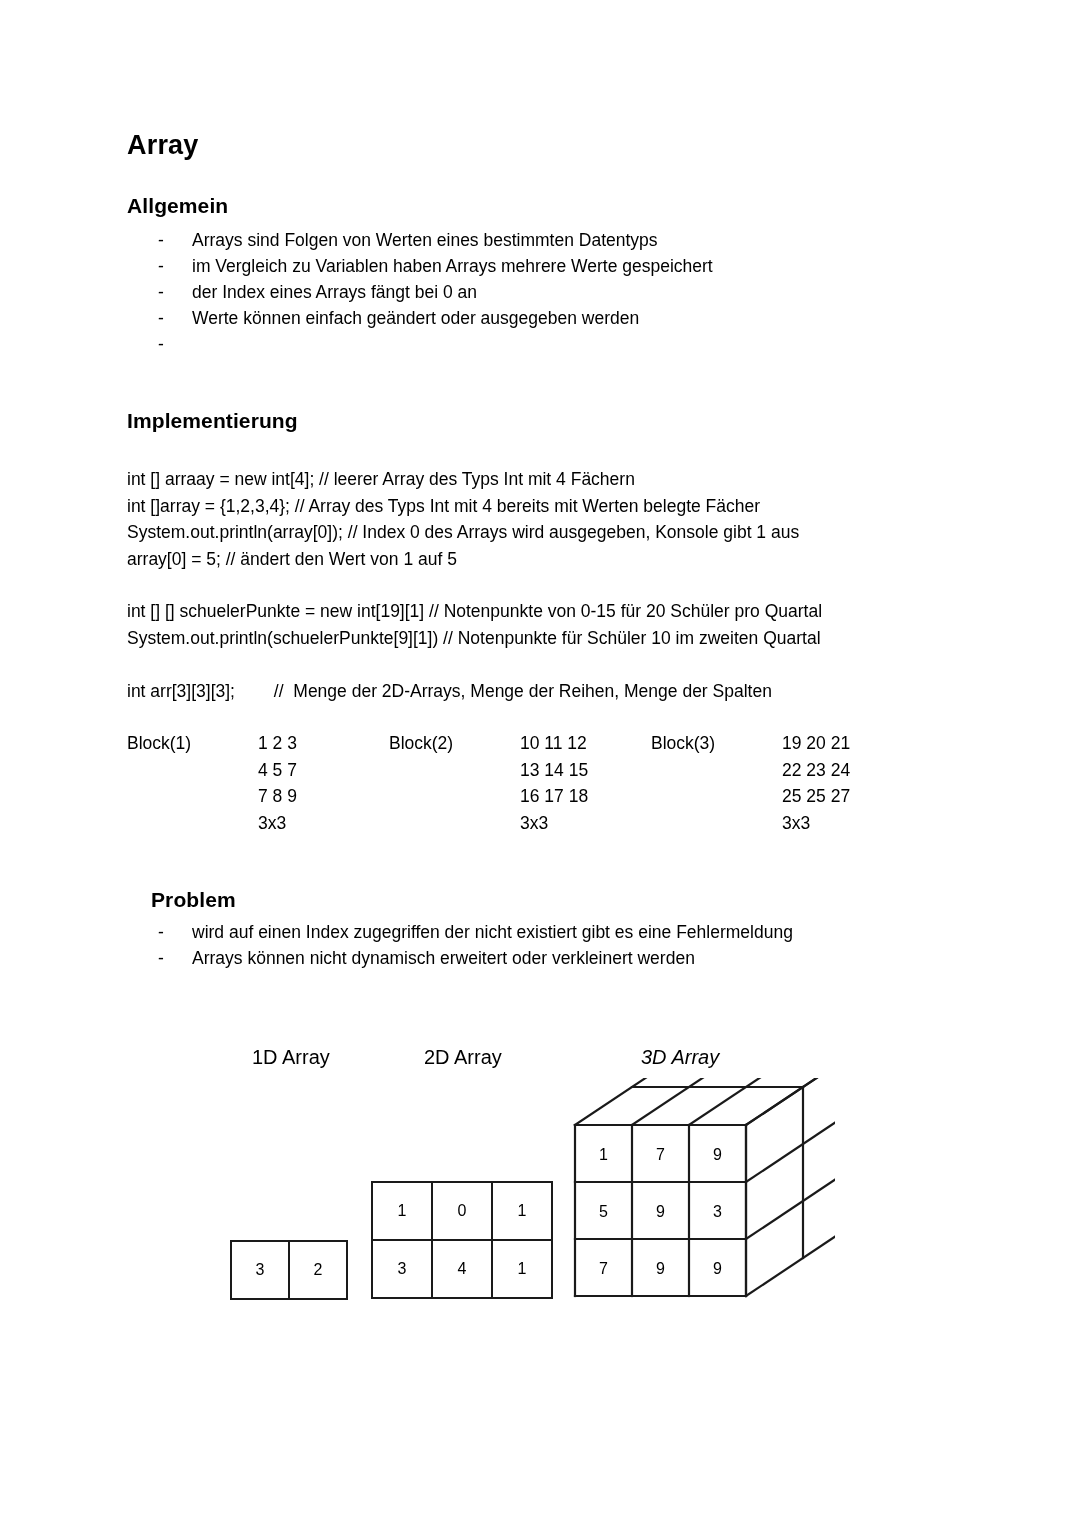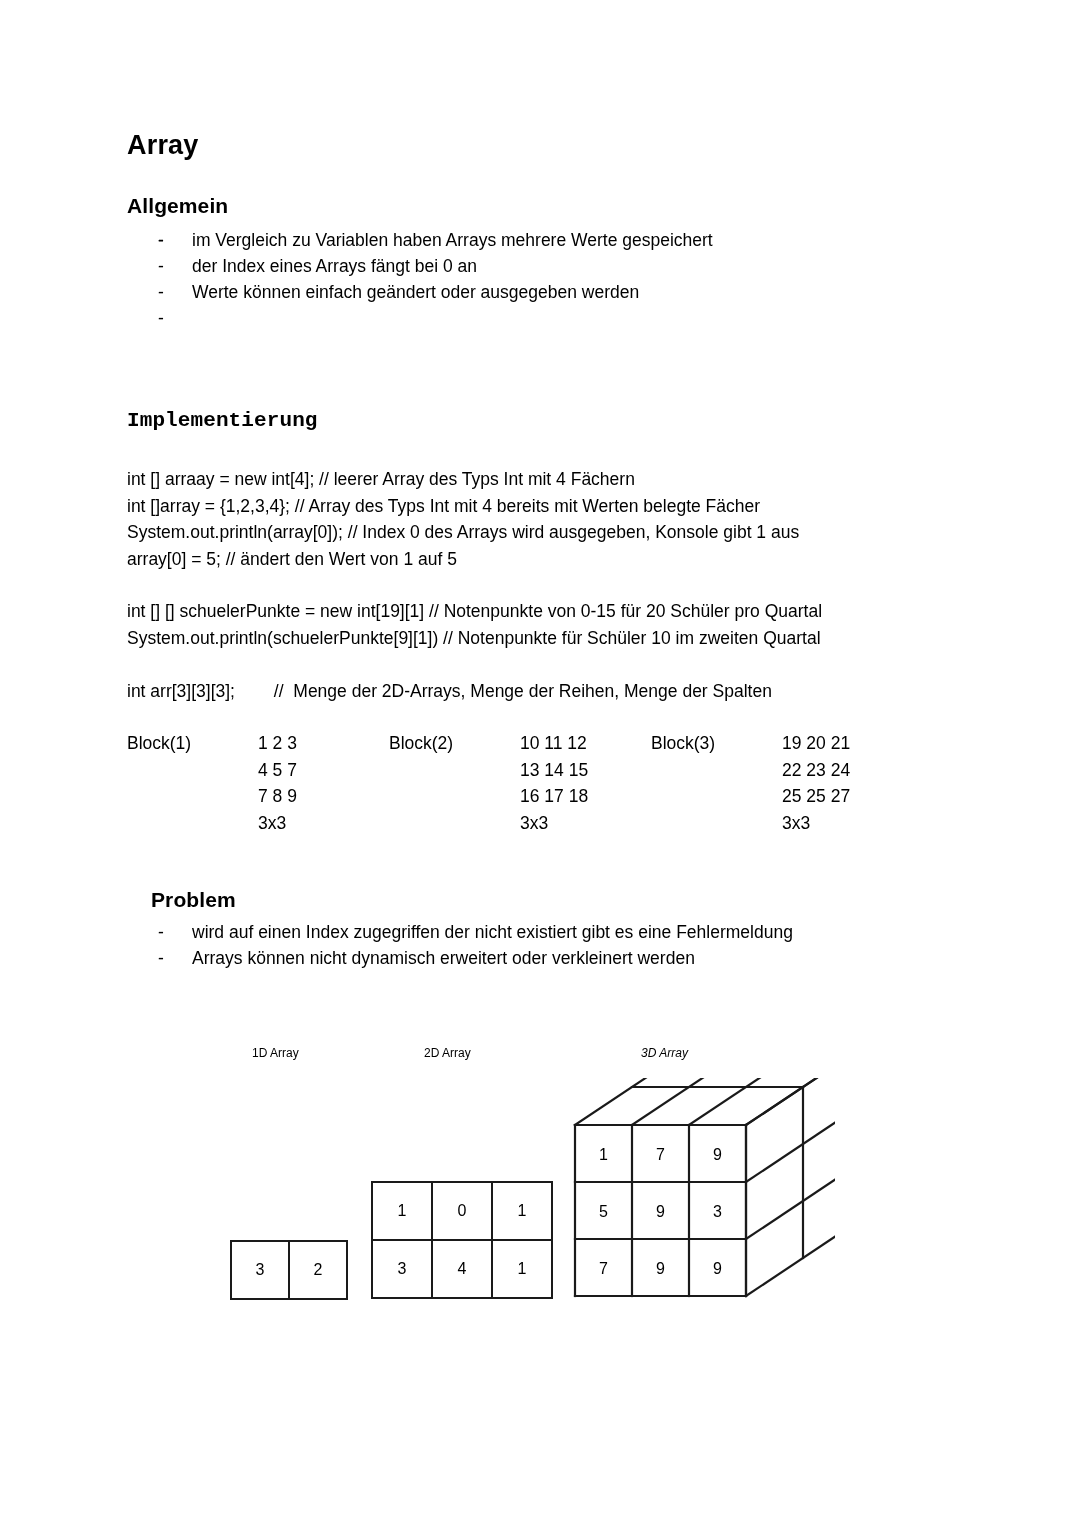--- a/index.html
+++ b/index.html
@@ -29,21 +29,21 @@
     letter-spacing: 0.2px;
   }
   .h2 {
     position: absolute;
     left: 127px;
     font-size: 21px;
     font-weight: bold;
     letter-spacing: 0.1px;
   }
   #h2-allgemein { top: 194px; }
-  #h2-impl      { top: 409px; font-family: Liberation Mono, monospace; }
+  #h2-impl      { top: 409px; }
   #h2-problem   { top: 888px; margin-left: 24px; }
 
   
   .bullets {
     position: absolute;
     left: 158px;
     margin: 0;
     padding: 0;
     list-style: none;
   }
@@ -96,21 +96,21 @@
   
   #diagrams {
     position: absolute;
     left: 0;
     top: 0;
     width: 1080px;
     height: 1525px;
   }
   .diagram-label {
     position: absolute;
-    font-size: 12px;
+    font-size: 20px;
     white-space: nowrap;
   }
   #label-1d { left: 252px; top: 1046px; }
   #label-2d { left: 424px; top: 1046px; }
   #label-3d { left: 641px; top: 1046px; font-style: italic; }
 
   
   .grid {
     position: absolute;
     display: grid;
@@ -159,20 +159,21 @@
 
 <div id="page">
 
   <div class="h1">Array</div>
 
   <div class="h2" id="h2-allgemein">Allgemein</div>
 
   <ul class="bullets" id="bullets-allgemein">
     <li>
       <span class="dash">-</span>
+      <span>Arrays sind Folgen von Werten eines bestimmten Datentyps</span>
     </li>
     <li>
       <span class="dash">-</span>
       <span>im Vergleich zu Variablen haben Arrays mehrere Werte gespeichert</span>
     </li>
     <li>
       <span class="dash">-</span>
       <span>der Index eines Arrays fängt bei 0 an</span>
     </li>
     <li>

